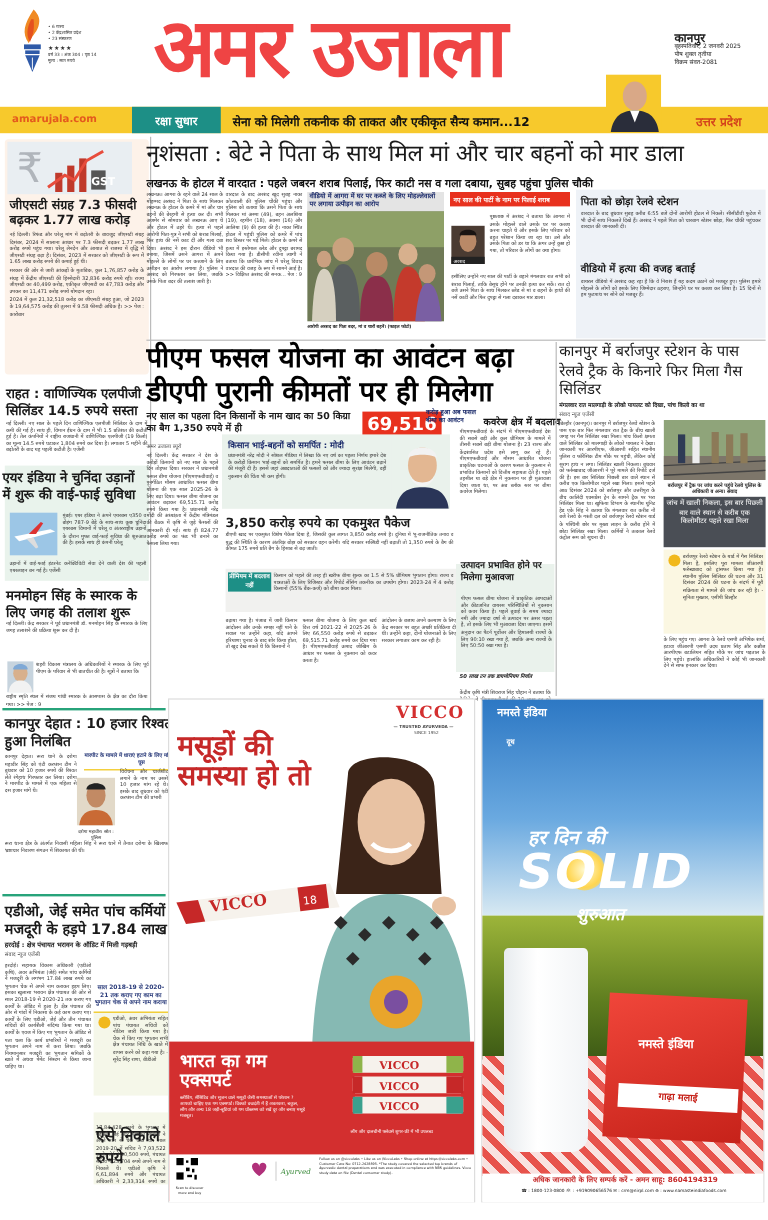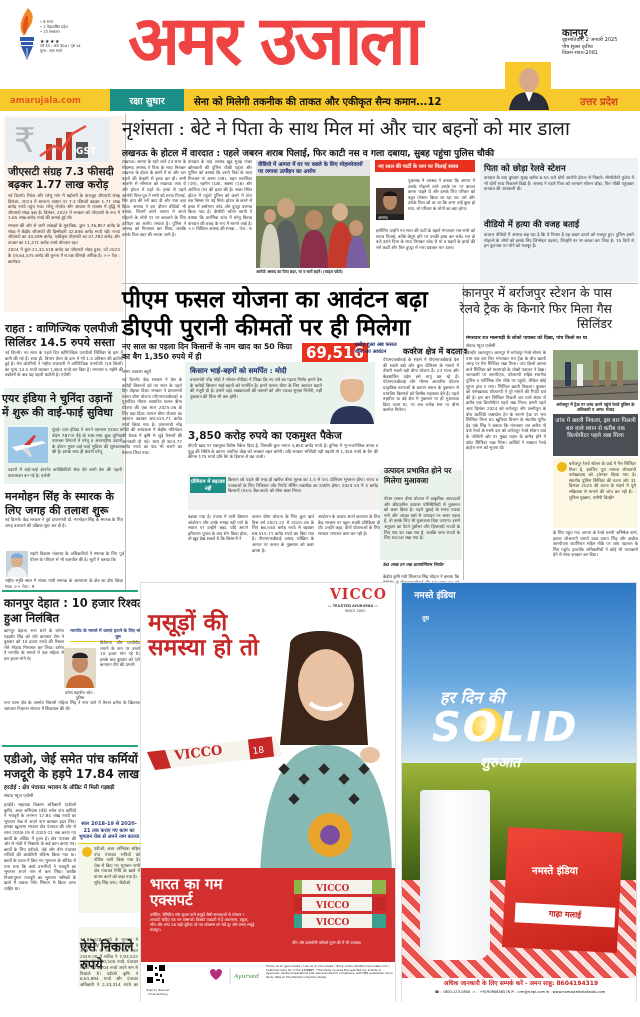--- a/index.html
+++ b/index.html
@@ -103,21 +103,21 @@
   .pm-body4 { left: 318px; top: 514px; width: 62px; height: 62px; }
   .cov-head { left: 383px; top: 345px; font-size: 8px; font-weight: bold; color: #111; margin-left: 20px; }
   .cov-body { left: 383px; top: 357px; width: 76px; height: 110px; }
   .comp-box { left: 380px; top: 470px; width: 82px; height: 90px; background: #eaf2ec; }
   .comp-head { left: 384px; top: 466px; width: 76px; font-size: 7.5px; line-height: 9.5px; font-weight: bold; }
   .comp-body { left: 384px; top: 496px; width: 76px; height: 62px; }
   .exp-head { left: 383px; top: 562px; width: 76px; font-size: 4.4px; font-style: italic; font-weight: bold; line-height: 5.6px; }
   .exp-body { left: 383px; top: 574px; width: 76px; height: 10px; }
 
   
-  .gas-head { left: 440px; top: 285px; width: 172px; font-size: 12.4px; line-height: 15.6px; font-family: "DejaVu Serif", serif; text-align: right; }
+  .gas-head { left: 466px; top: 285px; width: 172px; font-size: 12.4px; line-height: 15.6px; font-family: "DejaVu Serif", serif; text-align: left; }
   .gas-sub { left: 466px; top: 334px; width: 172px; font-size: 4.8px; font-weight: bold; }
   .gas-credit { left: 466px; top: 342px; font-size: 4.5px; color: #444; }
   .gas-body1 { left: 466px; top: 350px; width: 80px; height: 230px; }
   .gas-img { left: 553px; top: 350px; width: 85px; height: 50px; }
   .gas-cap { left: 553px; top: 402px; width: 85px; font-size: 4.2px; text-align: center; font-weight: bold; line-height: 5.4px; color: #222; }
   .gas-dark { left: 553px; top: 414px; width: 85px; height: 42px; background: #4a4e55; color: #fff; font-size: 5.8px; line-height: 7.5px; text-align: center; padding: 3px 2px; }
   .gas-quote { left: 553px; top: 458px; width: 85px; height: 70px; background: #fbf7e2; }
   .gas-quote-icon { left: 557px; top: 462px; width: 10px; height: 10px; border-radius: 50%; background: #f1b81b; }
   .gas-quote-text { left: 569px; top: 461px; width: 67px; height: 64px; }
   .gas-body2 { left: 553px; top: 530px; width: 85px; height: 46px; }

